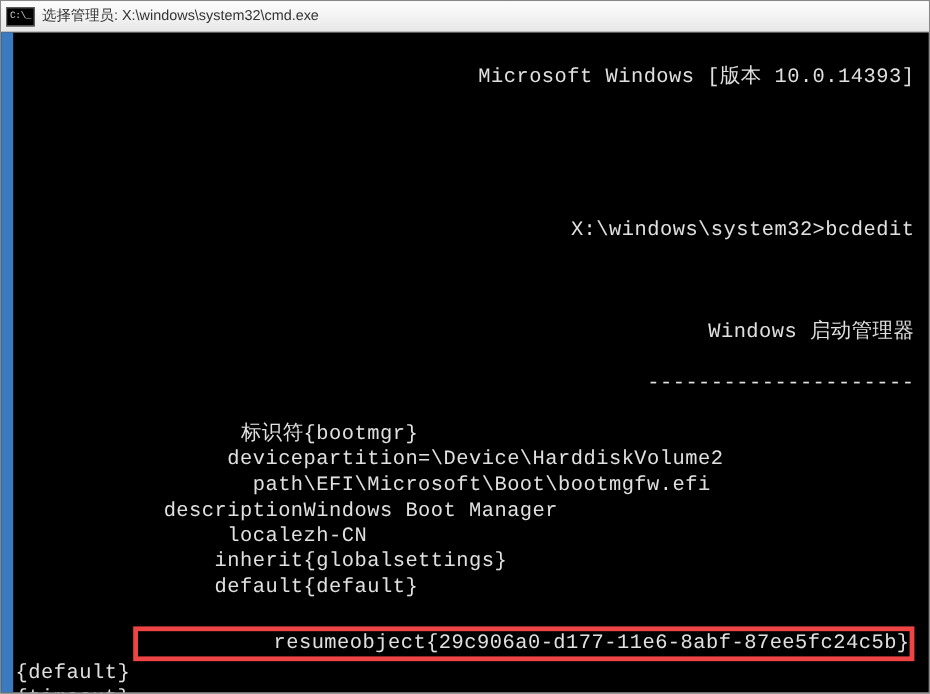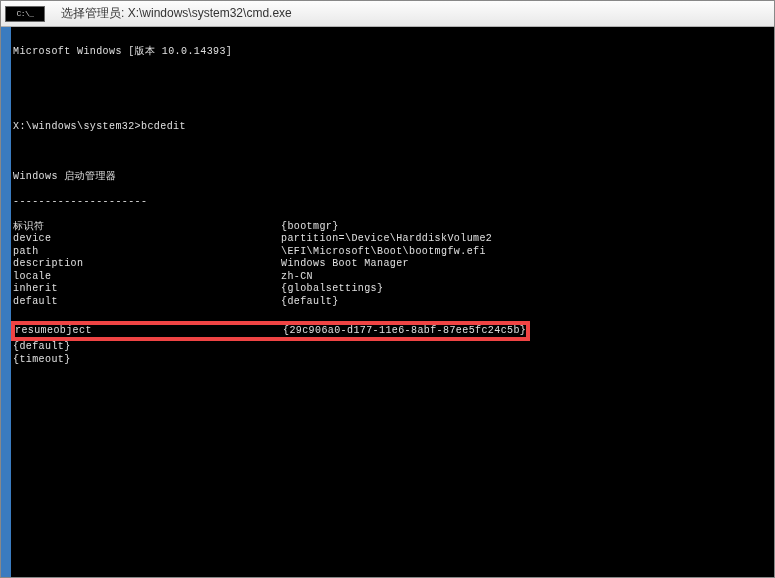--- a/index.html
+++ b/index.html
@@ -27,65 +27,65 @@
       background: linear-gradient(#fdfdfd, #e8e8e8);
       border-bottom: 1px solid #b0b0b0;
       display: flex;
       align-items: center;
       padding: 0 4px;
       font-family: 'Microsoft YaHei', 'Segoe UI', sans-serif;
       font-size: 12px;
       color: #333;
     }
     .titlebar-icon {
-      width: 40px;
+      width: 24px;
       height: 16px;
-      margin-right: 16px;
+      margin-right: 6px;
       display: inline-flex;
       align-items: center;
       justify-content: center;
       background: #000;
       border: 1px solid #666;
     }
     .titlebar-icon-inner {
       font-size: 8px;
       color: #ccc;
       font-family: 'Courier New', monospace;
       letter-spacing: -0.5px;
     }
     .console {
       flex: 1;
       background: #000;
       color: #e0e0e0;
-      font-size: 10px;
+      font-size: 17px;
       line-height: 1.25;
       padding: 6px 12px 2px 2px;
       overflow: hidden;
       white-space: pre;
       font-family: 'NSimSun', 'Consolas', 'Courier New', monospace;
       border-left: 10px solid #3a7bbf;
       letter-spacing: 0.4px;
+      text-align: right;
     }
     .console-line {
       display: block;
     }
     .highlight-box {
       border: 4px solid #ef4444;
       display: inline-block;
       margin-left: -2px;
       padding: 0;
       line-height: 1.25;
     }
     .section-divider {
       display: block;
       letter-spacing: 0.4px;
     }
     .kv-row {
       display: flex;
-      gap: 28px;
     }
     .kv-key {
       display: inline-block;
       width: 240px;
     }
     .kv-val {
       display: inline-block;
     }
   </style>
 </head>

